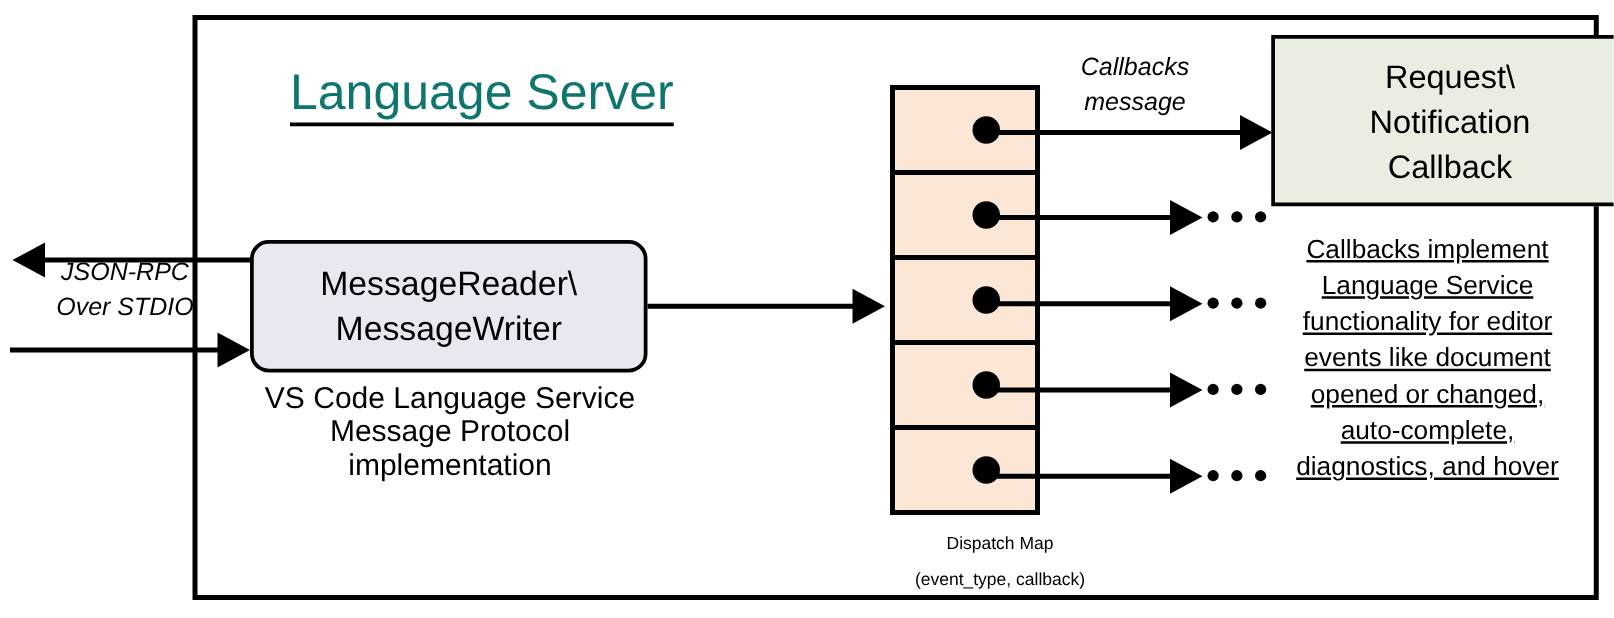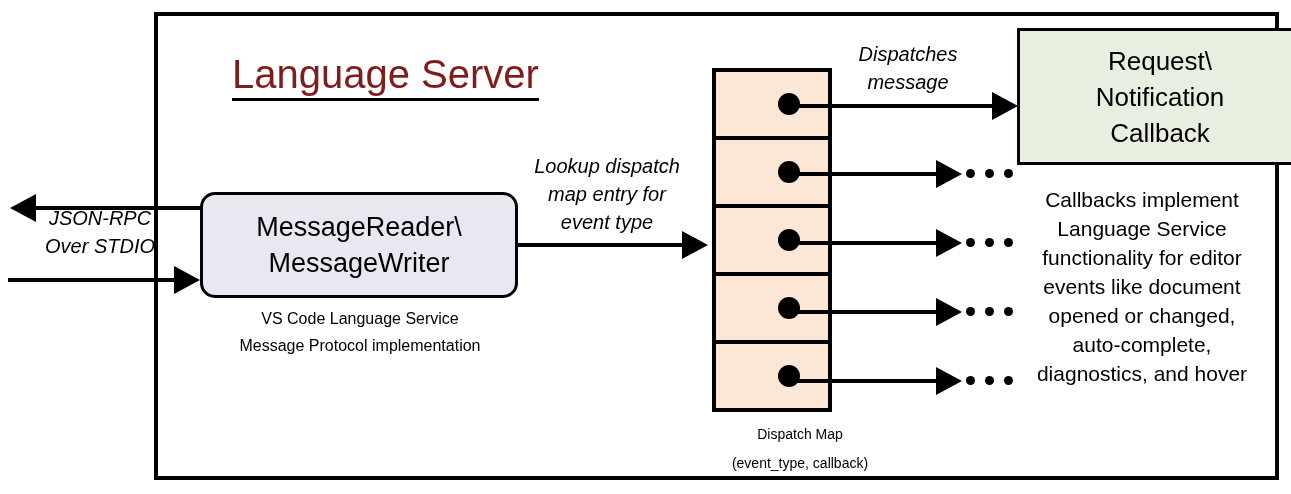--- a/index.html
+++ b/index.html
@@ -31,21 +31,21 @@
   }
 
   
   .page-title {
     position: absolute;
     left: 232px;
     top: 50px;
     width: 360px;
     font-size: 40px;
     line-height: 48px;
-    color: #7f1d1d;
+    color: #0f766e;
     text-align: left;
     white-space: nowrap;
   }
   .page-title .tx {
     border-bottom: 3px solid #000;
     padding-bottom: 2px;
   }
 
   
   .box {
@@ -76,21 +76,21 @@
     background: #e8efe0;
     font-size: 26px;
     line-height: 36px;
   }
 
   
   .caption {
     position: absolute;
     text-align: center;
     color: #000000;
-    font-size: 16px;
+    font-size: 24px;
     line-height: 27px;
     white-space: pre-line;
   }
   .cap-reader {
     left: 182px;
     top: 305px;
     width: 356px;
   }
   .cap-map {
     left: 640px;
@@ -98,20 +98,21 @@
     width: 320px;
     font-size: 14px;
     line-height: 29px;
   }
   .cap-callback {
     left: 1012px;
     top: 185px;
     width: 260px;
     font-size: 21px;
     line-height: 29px;
+    text-decoration: underline;
   }
 
   
   .edge-label {
     position: absolute;
     font-style: italic;
     color: #000000;
     text-align: center;
     white-space: pre-line;
   }
@@ -229,23 +230,20 @@
 
   <div class="box box-reader">
     <span style="white-space:pre-line;">MessageReader\
 MessageWriter</span>
   </div>
   <div class="caption cap-reader">VS Code Language Service
 Message Protocol implementation</div>
 
   <div class="hline" style="left:518px; top:243px; width:166px;"></div>
   <div class="arrow-r" style="left:682px; top:231px;"></div>
-  <div class="edge-label lbl-lookup">Lookup dispatch
-map entry for
-event type</div>
 
   <div class="dispatch-map">
     <div class="map-row">
       <span class="map-dot"></span>
     </div>
     <div class="map-row">
       <span class="map-dot"></span>
     </div>
     <div class="map-row">
       <span class="map-dot"></span>
@@ -255,21 +253,21 @@
     </div>
     <div class="map-row">
       <span class="map-dot"></span>
     </div>
   </div>
   <div class="caption cap-map">Dispatch Map
 (event_type, callback)</div>
 
   <div class="hline" style="left:782px; top:104px; width:212px;"></div>
   <div class="arrow-r" style="left:992px; top:92px;"></div>
-  <div class="edge-label lbl-dispatches">Dispatches
+  <div class="edge-label lbl-dispatches">Callbacks
 message</div>
 
   <div class="hline" style="left:782px; top:172px; width:156px;"></div>
   <div class="arrow-r" style="left:936px; top:160px;"></div>
   <div class="ellipsis" style="left:966px; top:169px;">
       <i></i>
       <i></i>
       <i></i>
     </div>
 

